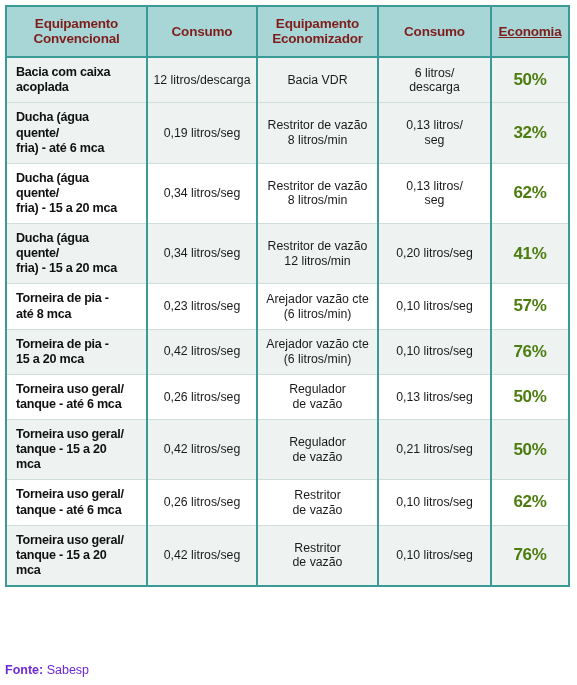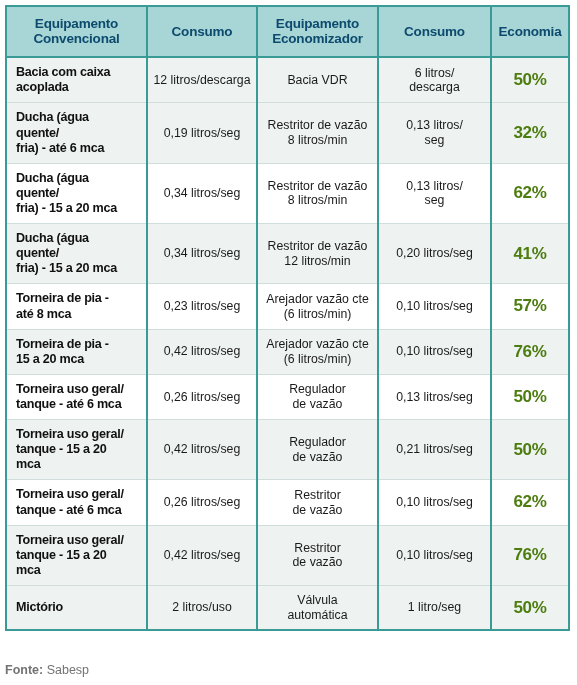--- a/index.html
+++ b/index.html
@@ -43,32 +43,32 @@
   
   col.c0 { width: 141px; }
   col.c1 { width: 110px; }
   col.c2 { width: 121px; }
   col.c3 { width: 113px; }
   col.c4 { width: 78px; }
 
   
   thead th {
     background: #a8d5d5;
-    color: #0c4a6e;
+    color: #7f1d1d;
     font-weight: bold;
     font-size: 13.5px;
     line-height: 1.12;
     letter-spacing: -0.2px;
     text-align: center;
     padding: 9px 4px 10px 4px;
     border-right: 2px solid #3a9a96;
     border-bottom: 2px solid #3a9a96;
     vertical-align: middle;
   }
-  thead th:last-child { border-right: none; }
+  thead th:last-child { border-right: none; text-decoration: underline; }
 
   
   tbody td {
     border-right: 2px solid #3a9a96;
     border-bottom: 1px solid #cfdedc;
     font-size: 12.3px;
     line-height: 1.2;
     color: #1b1b1b;
     padding: 7px 5px;
     vertical-align: middle;
@@ -97,21 +97,21 @@
   }
 
   .cell-line { display: block; }
 
   
   .source {
     position: absolute;
     left: 5px;
     top: 663px;
     font-size: 12.5px;
-    color: #737373;
+    color: #6d28d9;
     white-space: nowrap;
   }
   .source .lbl {
     font-weight: bold;
   }
   .source .val {
     font-weight: normal;
   }
 </style>
 </head>
@@ -335,38 +335,20 @@
               <span class="cell-line">Restritor</span>
               <span class="cell-line">de vazão</span>
             </td>
             <td>
               <span class="cell-line">0,10 litros/seg</span>
             </td>
             <td class="col-eco">
               <span class="cell-line">76%</span>
             </td>
           </tr>
-          <tr class="tint">
-            <td class="col-equip">
-              <span class="cell-line">Mictório</span>
-            </td>
-            <td>
-              <span class="cell-line">2 litros/uso</span>
-            </td>
-            <td>
-              <span class="cell-line">Válvula</span>
-              <span class="cell-line">automática</span>
-            </td>
-            <td>
-              <span class="cell-line">1 litro/seg</span>
-            </td>
-            <td class="col-eco">
-              <span class="cell-line">50%</span>
-            </td>
-          </tr>
         </tbody>
     </table>
   </div>
 
   <div class="source">
     <span class="lbl">Fonte:</span>
     <span class="val">Sabesp</span>
   </div>
 
 </div>

